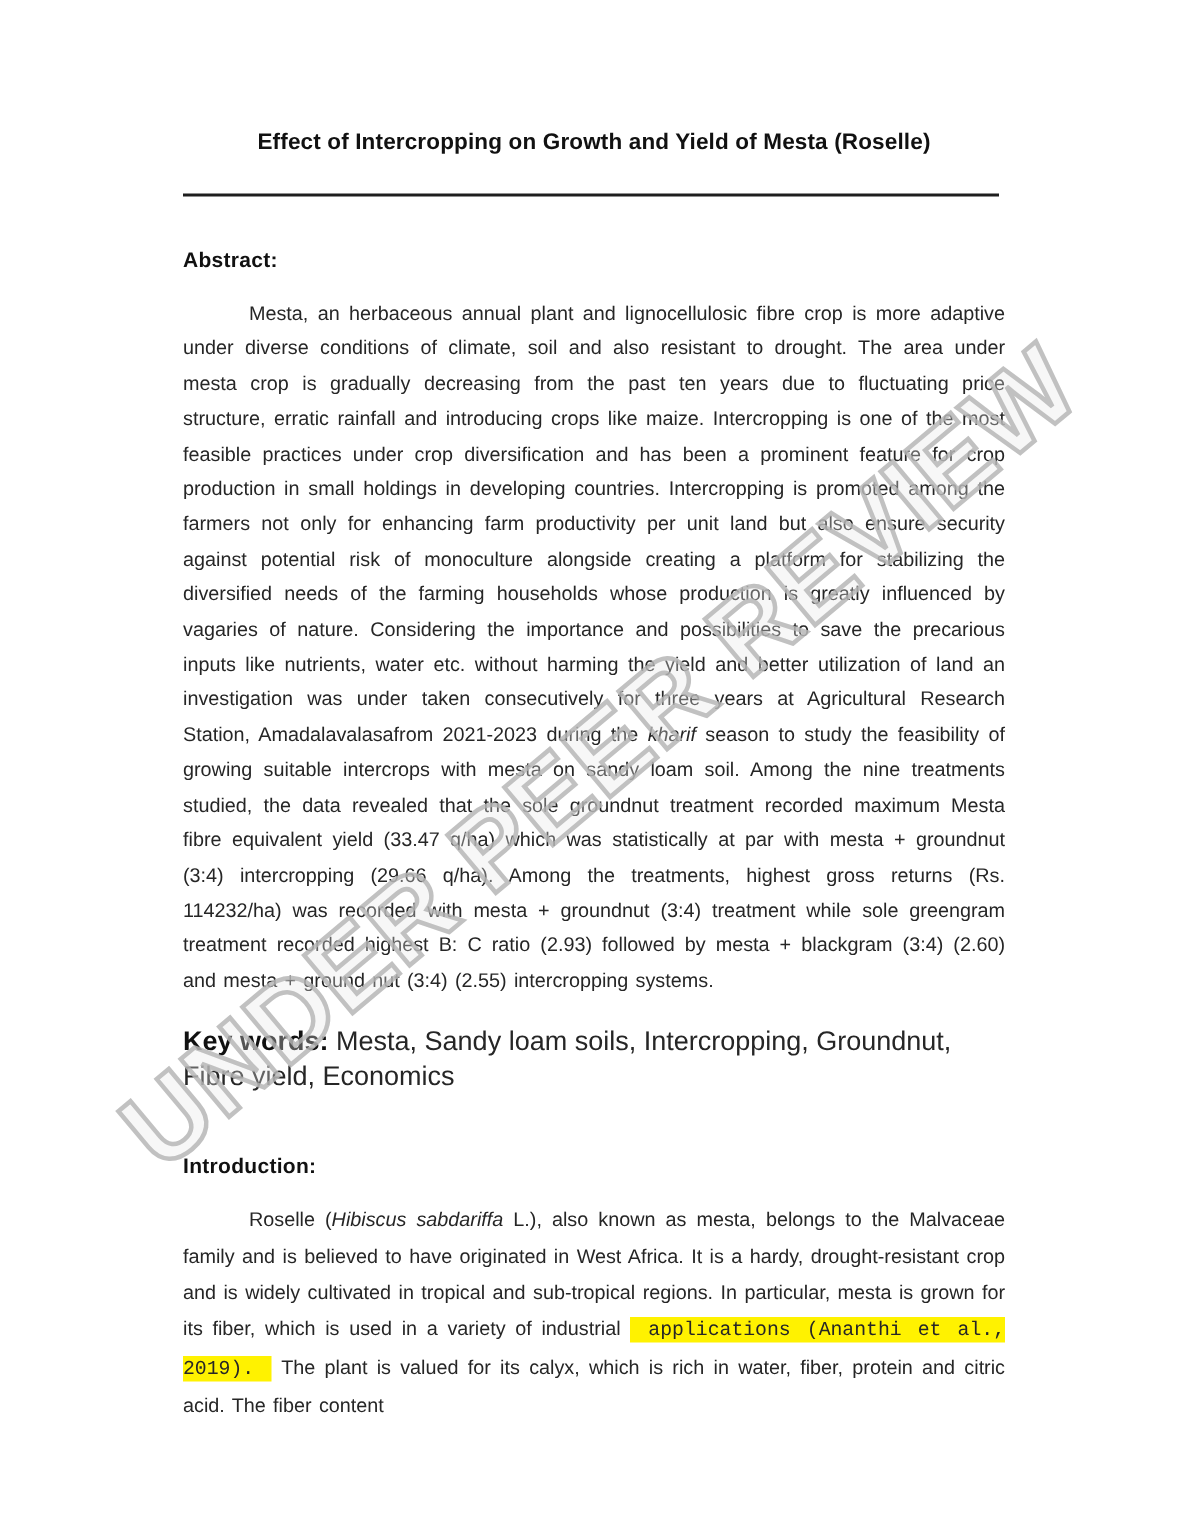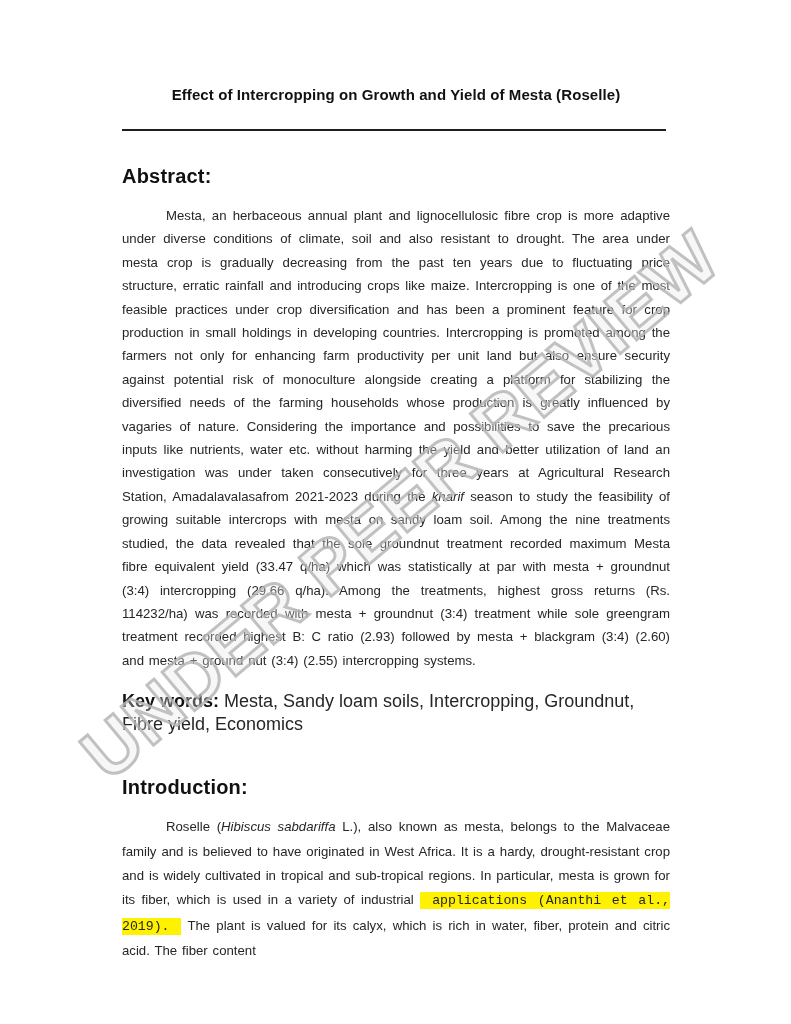--- a/index.html
+++ b/index.html
@@ -36,21 +36,21 @@
     color:var(--heading-color);
     letter-spacing:0.1px;
   }
   .title-divider{
     margin-top:26px;
     width:544px;
     border-bottom:2px solid #1e1e1e;
   }
   h2.section-heading{
     margin-top:34px;
-    font-size:20px;
+    font-size:14px;
     font-weight:bold;
     color:var(--heading-color);
     letter-spacing:0.2px;
   }
   h2.intro-heading{
     margin-top:40px;
   }
   p.body-par{
     margin-top:16px;
     font-size:13.2px;

